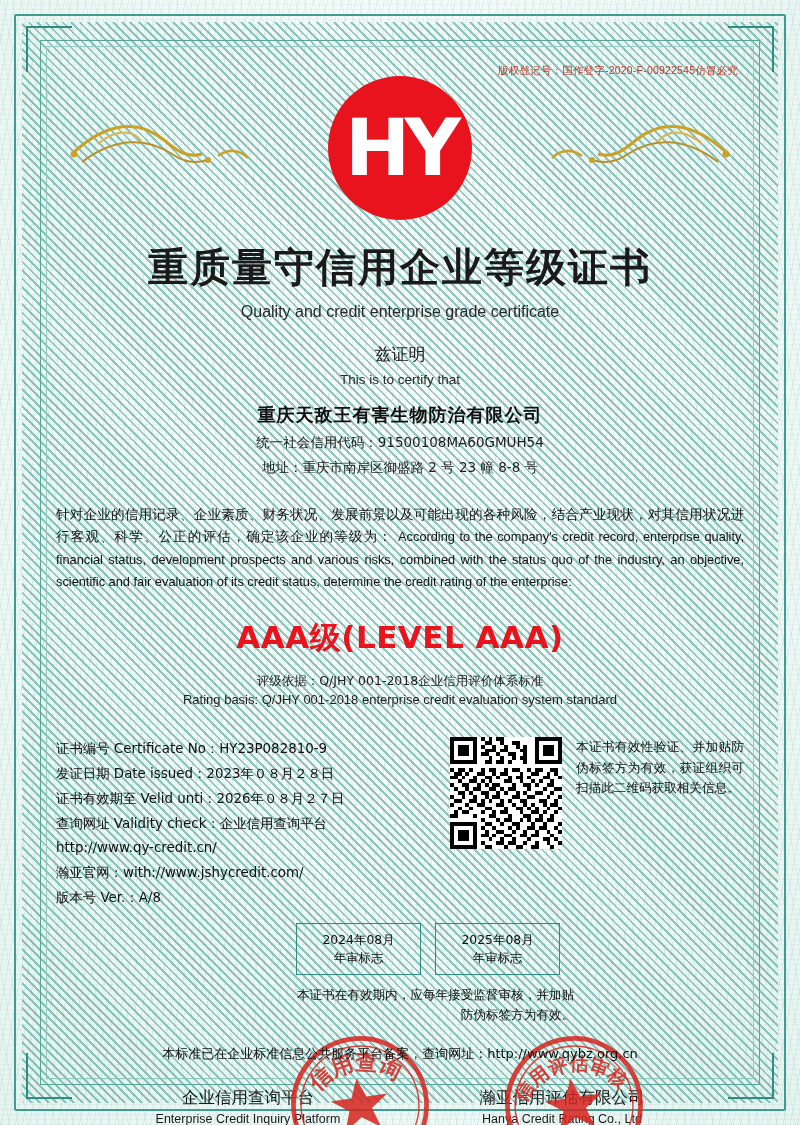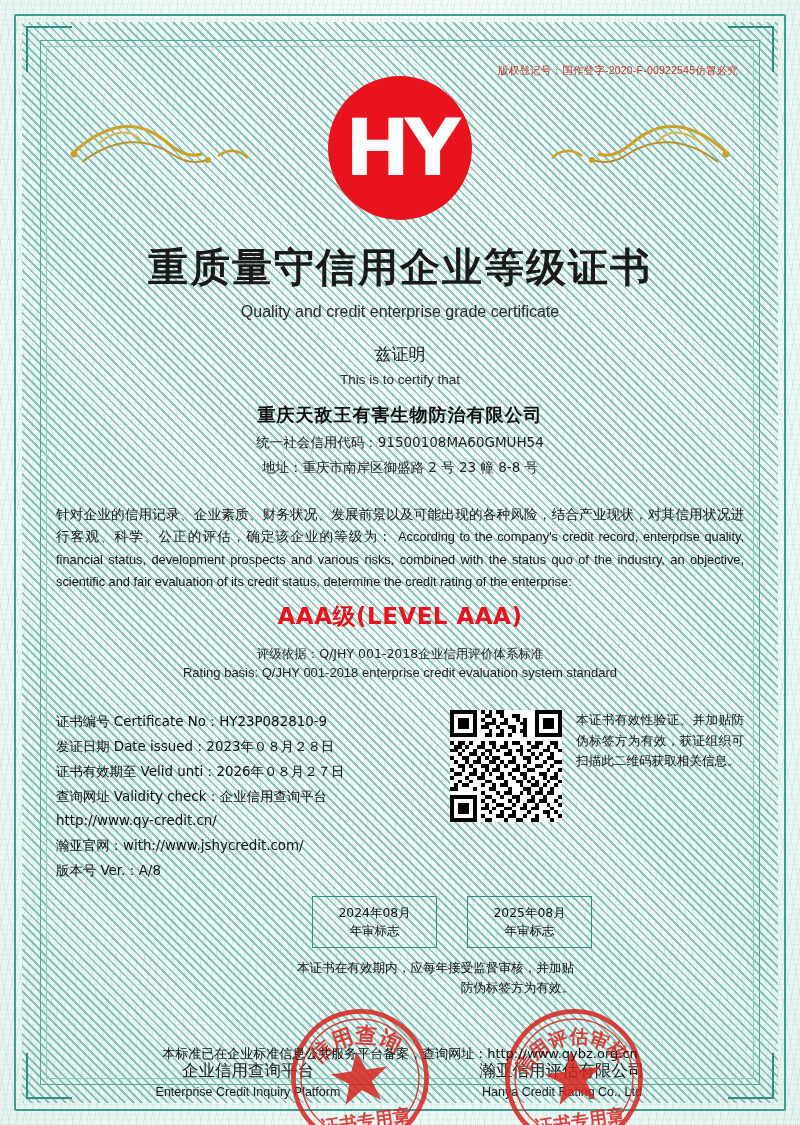--- a/index.html
+++ b/index.html
@@ -128,22 +128,22 @@
     line-height: 1.62;
     text-align: justify;
     font-family: "DejaVu Sans", sans-serif;
   }
   .para .en { font-family: "Liberation Sans", sans-serif; font-size: 12.8px; }
 
   .level {
     text-align: center;
     color: #e8131d;
     font-weight: bold;
-    font-size: 23px;
-    margin-top: 8px;
+    font-size: 31px;
+    margin-top: 24px;
     letter-spacing: 0.5px;
     font-family: "DejaVu Sans", sans-serif;
   }
   .basis-cn {
     text-align: center; font-size: 12.5px; color: #1f1f1f; margin-top: 14px;
     font-family: "DejaVu Sans", sans-serif;
   }
   .basis-en {
     text-align: center; font-size: 13px; color: #1f1f1f; margin-top: 2px;
   }
@@ -164,21 +164,20 @@
     font-family: "DejaVu Sans", sans-serif;
   }
 
   .seal-boxes { display: flex; gap: 14px; margin-top: 12px; margin-left: 240px; }
   .seal-box {
     width: 125px; height: 52px;
     border: 1px solid #2f8d81;
     display: flex; flex-direction: column; align-items: center; justify-content: center;
     font-size: 12.4px; color: #111; line-height: 1.45;
     font-family: "DejaVu Sans", sans-serif;
-    margin-left: 16px;
   }
   .valid-note {
     margin-left: 240px; margin-top: 10px;
     font-size: 12.6px; color: #111; line-height: 1.6; text-align: right;
     width: 278px;
     font-family: "DejaVu Sans", sans-serif;
   }
 
   .stamps { position: relative; height: 160px; margin-top: 4px; }
   .org-row {

